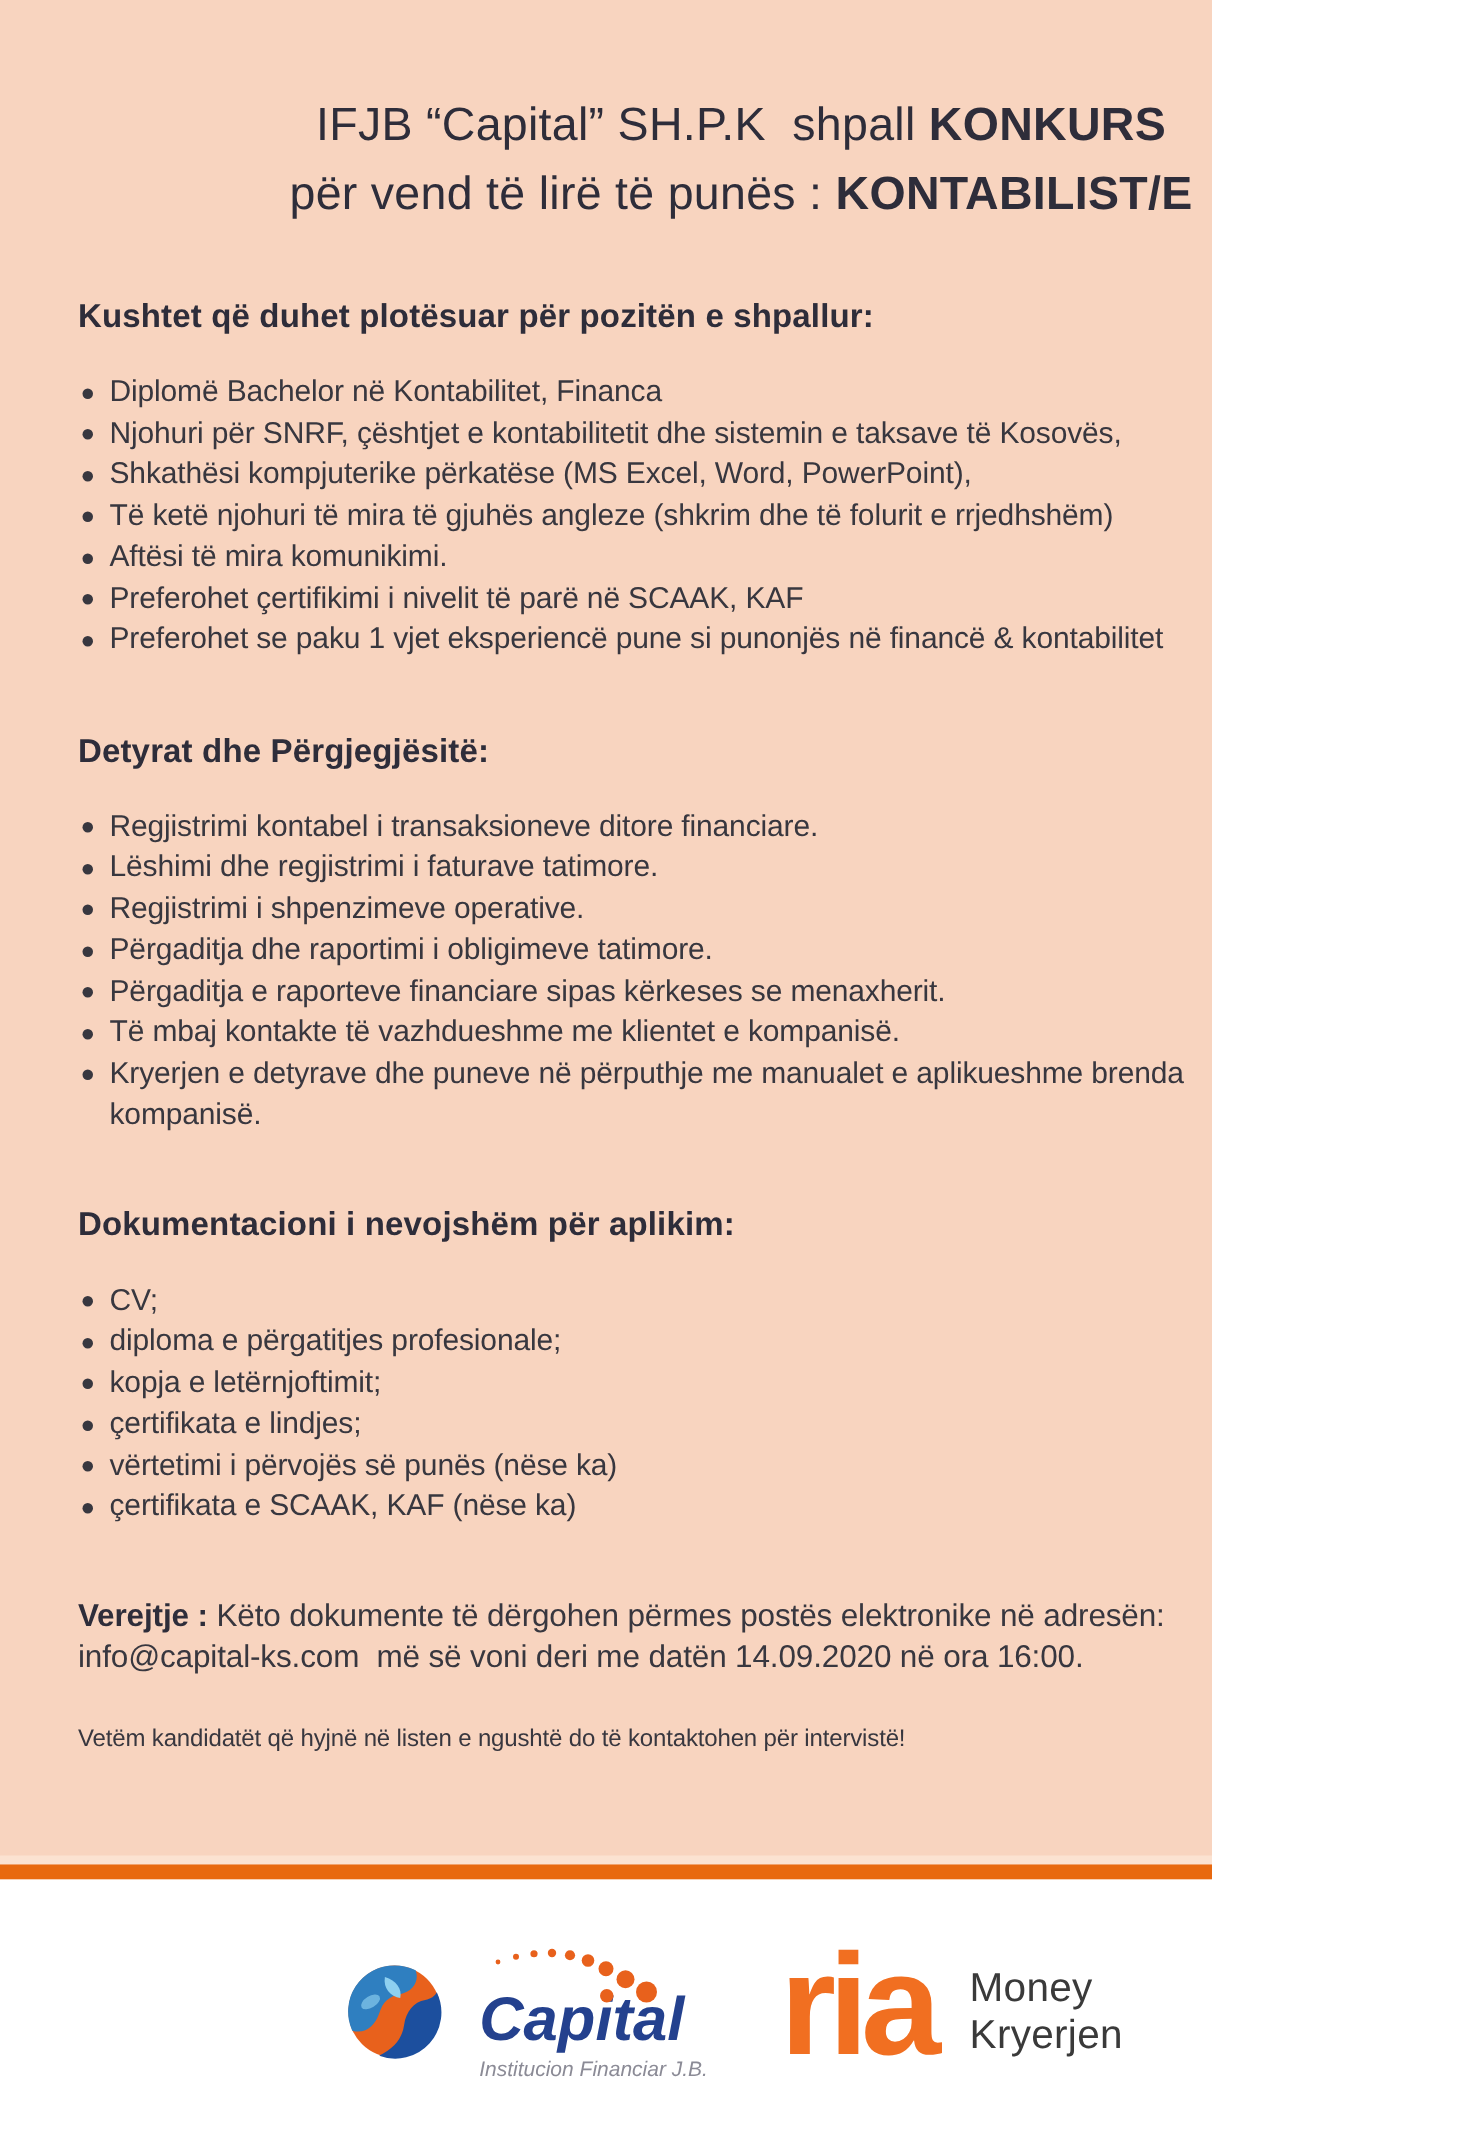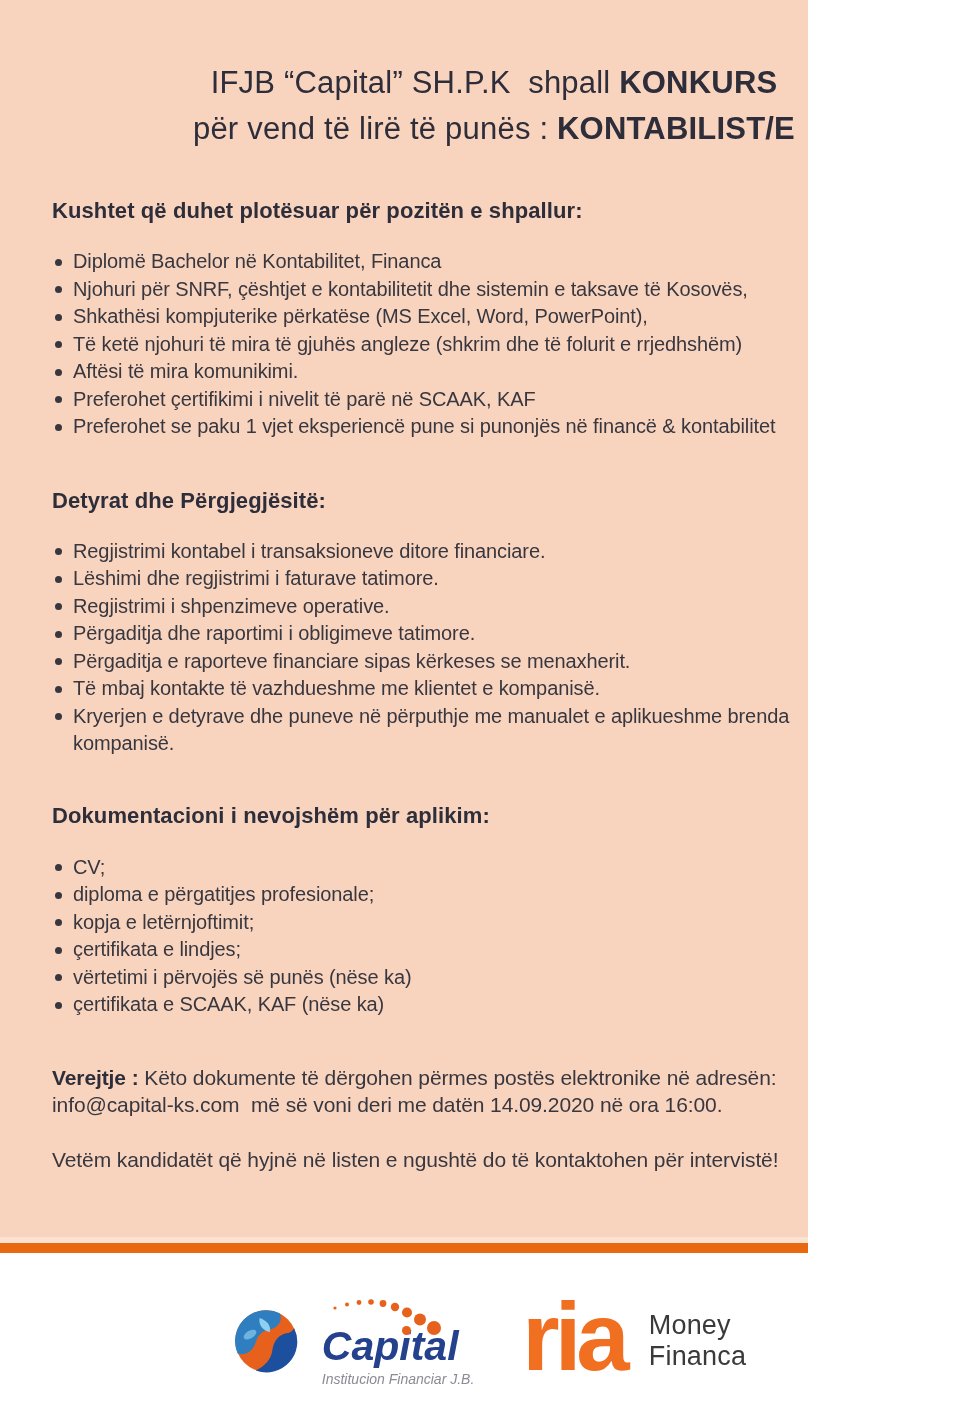--- a/index.html
+++ b/index.html
@@ -39,21 +39,21 @@
   ul.bullet-list li::before {
     content:""; position:absolute; left:3px; top:10.5px;
     width:7px; height:7px; border-radius:50%; background:#38373f;
   }
   li.li-wrap { max-width:778px; }
 
   .note { margin:45px 0 0 0; font-size:21px; line-height:27.5px; letter-spacing:-0.1px; }
   .note .note-line { display:block; }
   .note b { font-weight:700; color:#2e2d3a; }
 
-  .closing { margin:27px 0 0 0; font-size:21px; line-height:27.5px; letter-spacing:-0.1px; }
+  .closing { margin:27px 0 0 0; font-size:16px; line-height:27.5px; letter-spacing:-0.1px; }
 
   .divider-soft {
     position:absolute; left:0; top:1237px; width:980px; height:6px;
     background:#fbe2d1;
   }
   .divider {
     position:absolute; left:0; top:1243px; width:980px; height:10px;
     background:#e8690f;
   }
 
@@ -178,18 +178,18 @@
         </svg>
         <div class="capital-word"><span>Cap</span><span class="cap-i">i</span><span>tal</span></div>
         <div class="capital-tagline">Institucion Financiar J.B.</div>
       </div>
     </div>
 
     <div class="ria-logo">
       <div class="ria-word">ria</div>
       <div class="ria-label">
         <span>Money</span>
-        <span>Financa</span>
+        <span>Kryerjen</span>
       </div>
     </div>
 
   </div>
 </div>
 
 </body></html>

